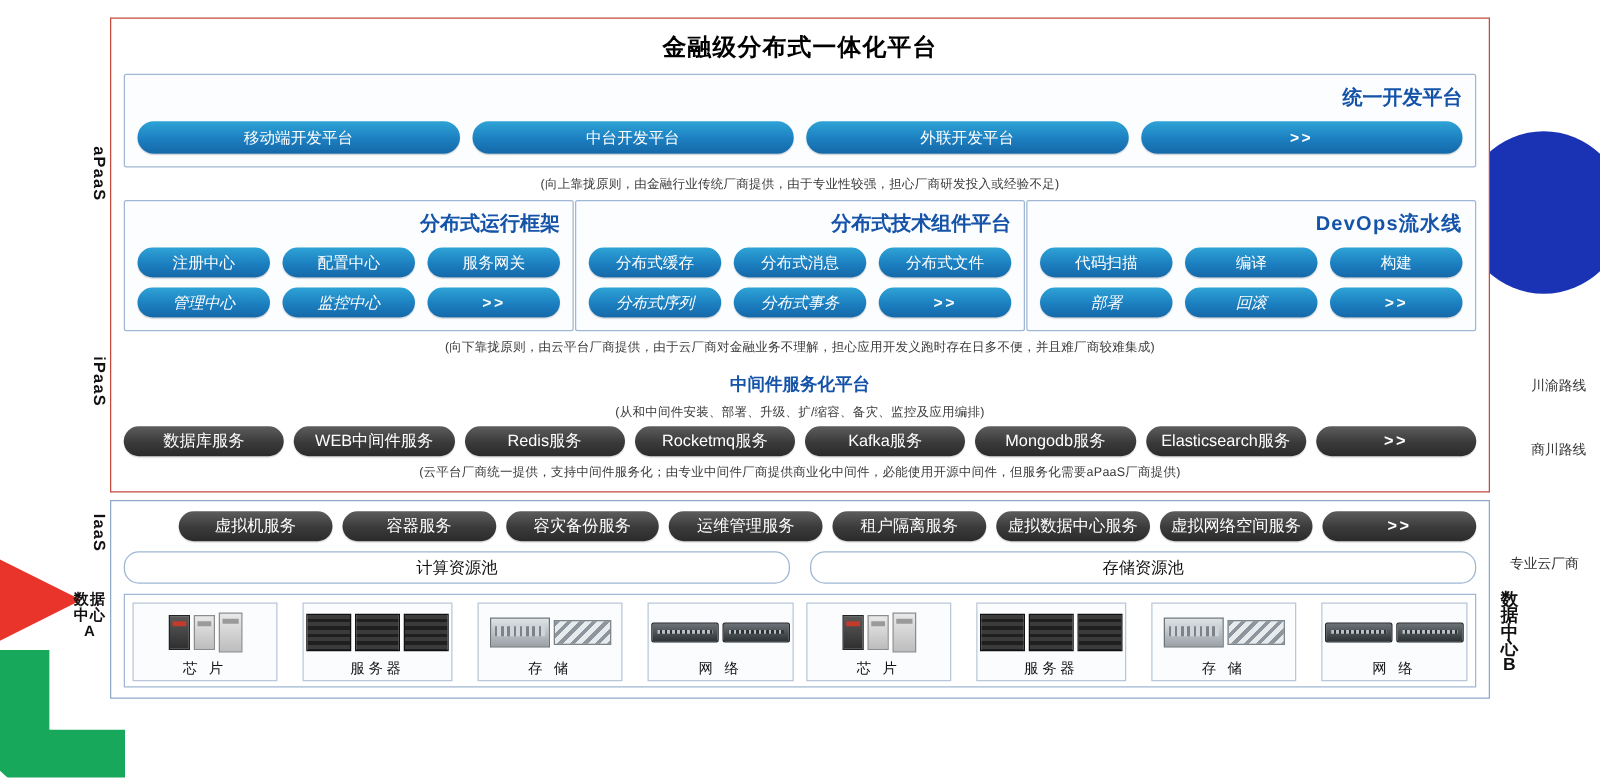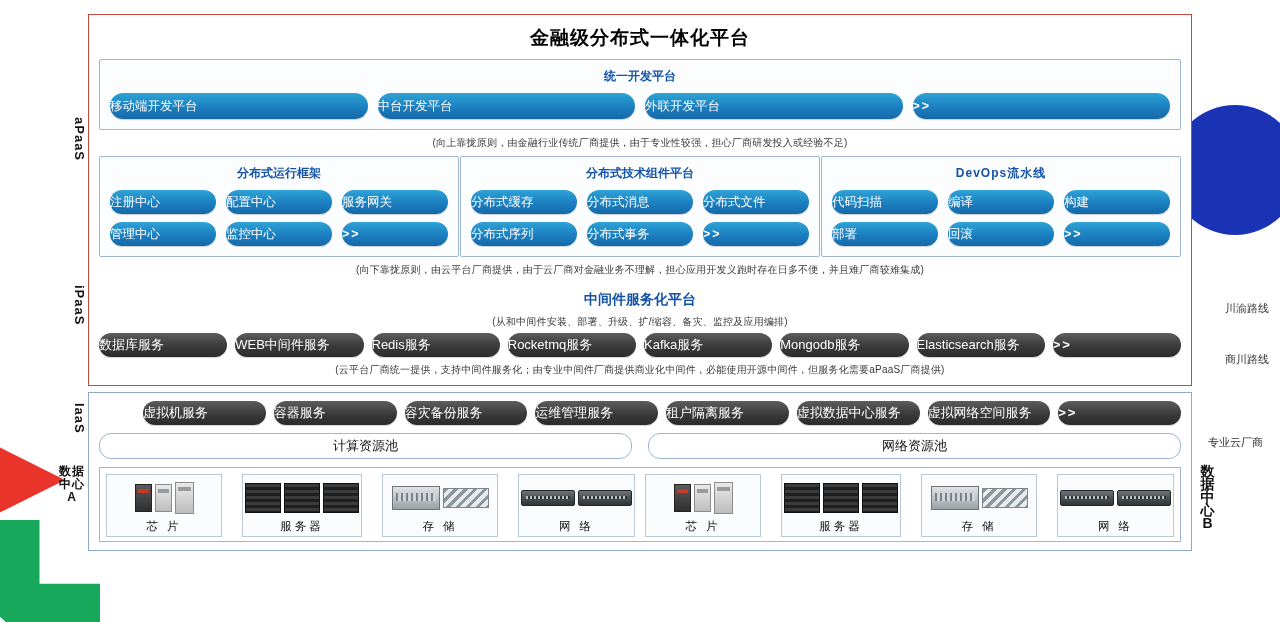--- a/index.html
+++ b/index.html
@@ -59,31 +59,31 @@
   .side-note{
     position:absolute;font-size:11px;color:#333;
   }
 
   
   .section{
     border:1px solid #9fb6d4;background:#fbfdff;border-radius:2px;
     padding:6px 10px 10px 10px;
   }
   .section-title{
-    text-align:center;color:#1453a8;font-weight:bold;font-size:12px;
+    text-align:right;color:#1453a8;font-weight:bold;font-size:16px;
     margin:2px 0 8px 0;
   }
   .section-title.devops{letter-spacing:1px;}
 
   .row{display:flex;gap:10px;justify-content:center;}
-  .row + .row{margin-top:8px;}
+  .row + .row{margin-top:8px;font-style:italic;}
 
   
   .pill{
-    flex:1 1 0;height:24px;line-height:24px;text-align:left;
+    flex:1 1 0;height:24px;line-height:24px;text-align:center;
     color:#fff;font-size:12.5px;border-radius:12px;
     background:linear-gradient(180deg,#2ea3d6 0%,#1c7fc0 55%,#1568a8 100%);
     box-shadow:0 1px 1px rgba(0,0,0,.18);
     white-space:nowrap;overflow:hidden;
   }
   .pill.more{font-weight:bold;letter-spacing:2px;}
   .pill.dark{
     background:linear-gradient(180deg,#5d5d5d 0%,#3a3a3a 55%,#2b2b2b 100%);
     font-size:13px;
   }
@@ -257,21 +257,21 @@
       <div class="pill dark">容灾备份服务</div>
       <div class="pill dark">运维管理服务</div>
       <div class="pill dark">租户隔离服务</div>
       <div class="pill dark">虚拟数据中心服务</div>
       <div class="pill dark">虚拟网络空间服务</div>
       <div class="pill dark more">&gt;&gt;</div>
     </div>
 
     <div class="pool-row">
       <div class="pool">计算资源池</div>
-      <div class="pool">网络资源池</div>
+      <div class="pool">存储资源池</div>
     </div>
 
     <div class="hw-frame">
 
       <div class="hw-half">
         <div class="hw-cell">
           <div class="hw-art">
             <span class="chip dark"></span>
               <span class="chip"></span>
               <span class="chip tall"></span>

